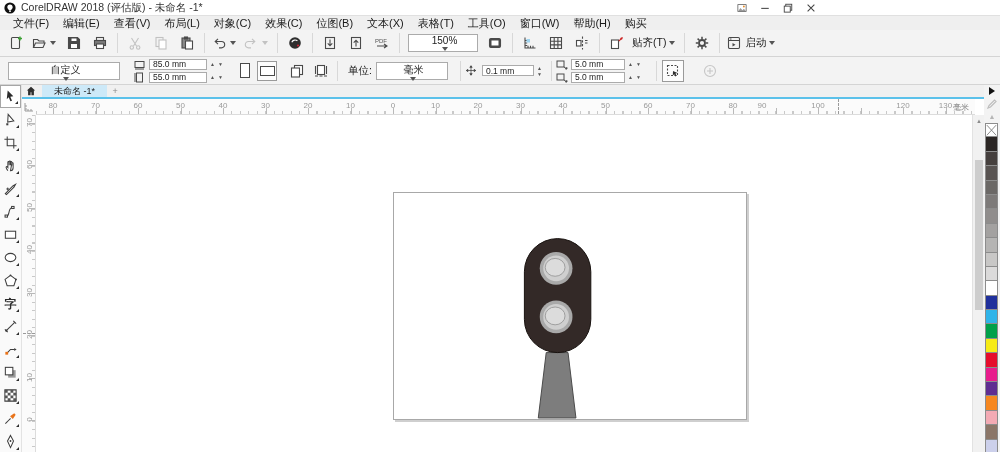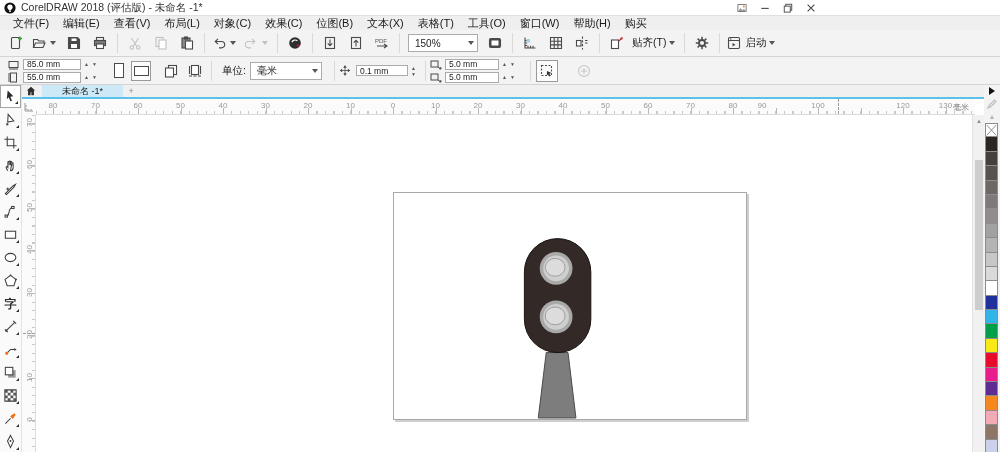--- a/index.html
+++ b/index.html
@@ -24,21 +24,21 @@
   .toolbar{position:absolute;left:0;top:30px;width:1000px;height:27px;background:#f3f3f3;
            border-bottom:1px solid #d4d4d4;display:flex;align-items:center;padding-left:3px;box-sizing:border-box;}
   .btn{height:22px;min-width:22px;display:flex;align-items:center;justify-content:center;padding:0 2px;}
   .btn svg{width:16px;height:16px;stroke:#4a4a4a;fill:none;stroke-width:1.1;}
   .btn.dis svg{stroke:#c2c2c2;}
   .darr{width:0;height:0;border-left:3.5px solid transparent;border-right:3.5px solid transparent;
         border-top:4px solid #555;margin:0 3px;}
   .dis .darr{border-top-color:#c2c2c2;}
   .sep{width:1px;height:20px;background:#d8d8d8;margin:0 4px;flex:0 0 auto;}
   .combo{height:18px;background:#fff;border:1px solid #ababab;display:flex;align-items:center;
-         justify-content:space-between;padding:0 3px 0 6px;box-sizing:border-box;font-size:10px;}
+         justify-content:space-between;padding:0 3px 0 6px;box-sizing:border-box;font-size:10px;flex-direction:column;}
   .zoomcombo{width:70px;margin:0 4px;}
   .lblbtn{display:flex;align-items:center;height:22px;padding:0 2px;font-size:10.5px;color:#1a1a1a;}
   .lblbtn svg{width:16px;height:16px;stroke:#4a4a4a;fill:none;stroke-width:1.1;margin-right:3px;}
 
   
   .propbar{position:absolute;left:0;top:57px;width:1000px;height:28px;background:#f3f3f3;
            border-bottom:1px solid #d4d4d4;display:flex;align-items:center;padding-left:8px;box-sizing:border-box;}
   .preset{width:112px;margin-right:14px;}
   .carr{width:0;height:0;border-left:3.5px solid transparent;border-right:3.5px solid transparent;border-top:4px solid #555;}
   .grp2{display:flex;flex-direction:column;justify-content:center;gap:1px;margin-right:10px;}
@@ -58,21 +58,21 @@
   .plabel{font-size:10.5px;margin:0 4px 0 6px;color:#1a1a1a;}
   .ucombo{width:72px;margin-right:8px;}
   .nbox{width:52px;}
   .dis2 svg{stroke:#c6c6c6;}
 
   
   .tabrow{position:absolute;left:22px;top:85px;width:978px;height:12px;background:#f0f0f0;
           border-bottom:2px solid #5bc1ea;display:flex;align-items:flex-end;box-sizing:content-box;}
   .homebtn{width:18px;height:12px;display:flex;align-items:center;justify-content:center;}
   .homebtn svg{width:10px;height:10px;}
-  .doctab{height:12px;background:#cde9f8;display:flex;align-items:center;padding:0 20px;
+  .doctab{height:12px;background:#cde9f8;display:flex;align-items:center;padding:0 12px;
           font-size:9px;color:#1a1a1a;margin-left:2px;}
   .newtab{width:16px;height:12px;display:flex;align-items:center;justify-content:center;
           color:#8a8a8a;font-size:9px;}
 
   
   .toolbox{position:absolute;left:0;top:85px;width:22px;height:367px;background:#fafafa;
            border-right:1px solid #e3e3e3;display:flex;flex-direction:column;box-sizing:border-box;overflow:hidden;}
   .tool{width:21px;height:23px;position:relative;display:flex;align-items:center;justify-content:center;flex:0 0 auto;}
   .tool svg{width:15px;height:15px;stroke:#3d3d3d;fill:none;stroke-width:1.1;}
   .tool::after{content:'';position:absolute;right:2px;bottom:3px;
@@ -326,20 +326,24 @@
           <rect x="2.5" y="2.5" width="11" height="11" rx="1.2"></rect>
           <path d="M2.5 5.5h11M4 4h1.5" stroke-width="1"></path>
           <path d="M6.5 8l3 1.8-3 1.8z" fill="#4a4a4a" stroke="none"></path>
         </svg>
         <span>启动</span>
         <span class="darr"></span>
       </div>
     </div>
 
   <div class="propbar">
+    <div class="combo preset">
+      <span>自定义</span>
+      <span class="carr"></span>
+    </div>
     <div class="grp2">
       <div class="srow">
         <span class="pic">
           <svg viewBox="0 0 12 11">
               <rect x="1" y="2.5" width="9" height="6"></rect>
               <path d="M1 10h9"></path>
             </svg></span>
         <span class="vbox">85.0 mm</span>
         <span class="steps">
             <span class="st">▲</span>

